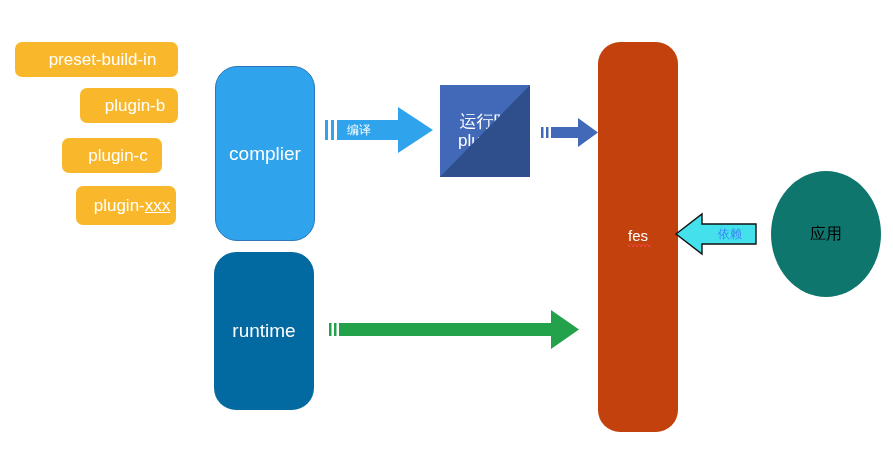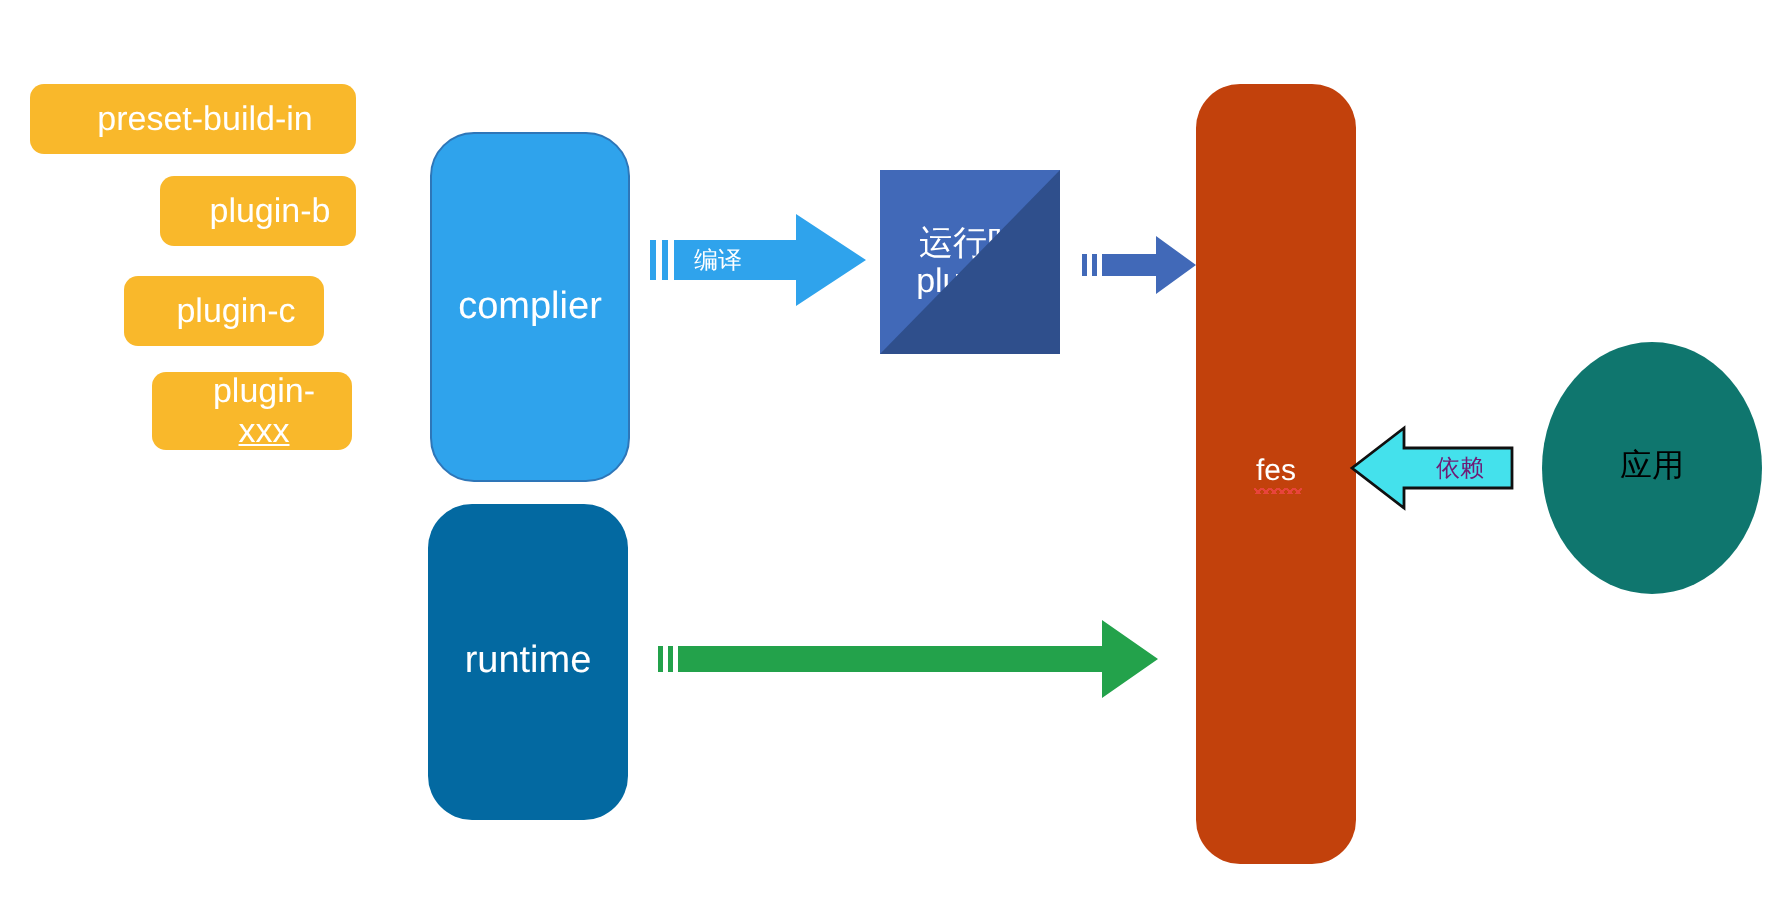--- a/index.html
+++ b/index.html
@@ -117,42 +117,42 @@
   .arrow-label {
     position: absolute;
     left: 0; right: 0; top: 0; bottom: 0;
     display: flex;
     align-items: center;
     justify-content: center;
     font-size: 12px;
     pointer-events: none;
   }
   .arrow-label.white { color: #ffffff; }
-  .arrow-label.black { color: #701a75; }
+  .arrow-label.black { color: #3b82f6; }
   .label-shift-left { justify-content: flex-start; padding-left: 22px; }
   .label-shift-right { justify-content: flex-end; padding-right: 14px; }
 </style>
 </head>
 <body>
 
 <div id="canvas">
 
   <div class="node chip" style="left:15px; top:42px; width:163px; height:35px;">
     <span class="label">preset-build-in</span>
   </div>
 
   <div class="node chip" style="left:80px; top:88px; width:98px; height:35px;">
     <span class="label">plugin-b</span>
   </div>
 
   <div class="node chip" style="left:62px; top:138px; width:100px; height:35px;">
     <span class="label">plugin-c</span>
   </div>
 
-  <div class="node chip" style="left:76px; top:186px; width:100px; height:39px; flex-direction:column; justify-content:center;">
+  <div class="node chip" style="left:76px; top:186px; width:100px; height:39px; flex-direction:row; justify-content:center;">
     <span class="label">plugin-</span>
     <span class="label underline">xxx</span>
   </div>
 
   <div class="node box-complier" style="left:215px; top:42px; width:100px; height:175px;">
     <span>complier</span>
   </div>
 
   <div class="arrow-wrap" style="left:325px; top:107px; width:108px; height:46px;">
     <svg width="108" height="46" viewBox="0 0 108 46">

